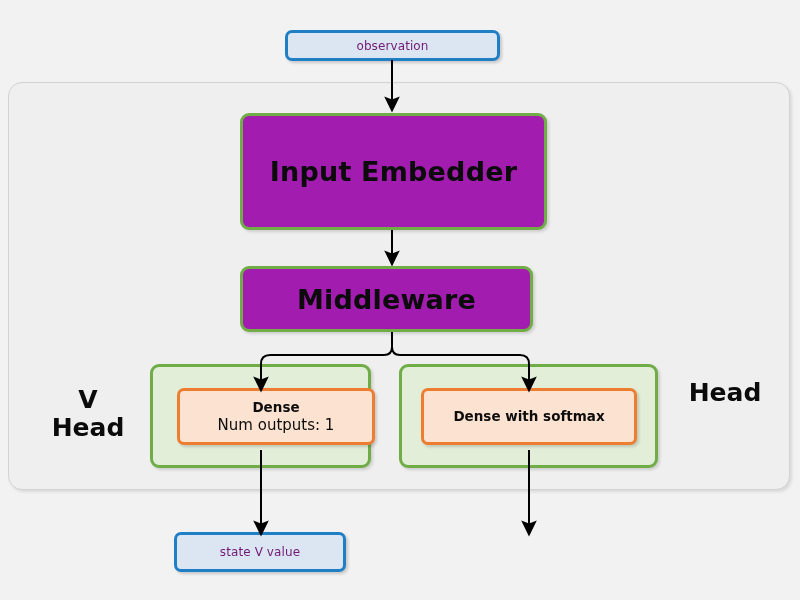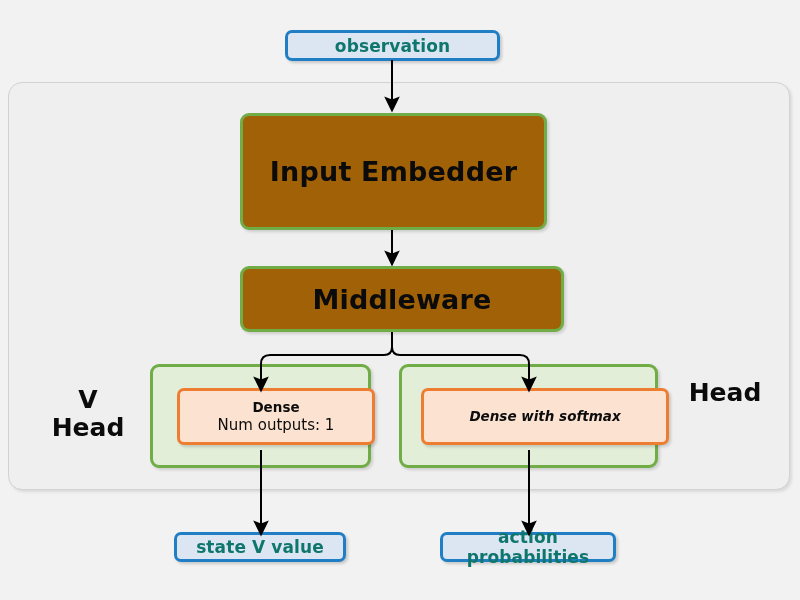--- a/index.html
+++ b/index.html
@@ -53,29 +53,29 @@
   }
 
   
   .io-box {
     background: #dce6f2;
     border: 3px solid #1f7ec4;
     border-radius: 7px;
     box-shadow: 2px 2px 3px rgba(0,0,0,0.18);
   }
   .io-box .label {
-    font-size: 17px;
-    font-weight: bold;
-    color: #0f766e;
+    font-size: 12px;
+    font-weight: normal;
+    color: #701a75;
     letter-spacing: 0.1px;
   }
 
   
   .green-box {
-    background: #a16207;
+    background: #a21caf;
     border: 3px solid #70ad47;
     border-radius: 9px;
     box-shadow: 2px 2px 3px rgba(0,0,0,0.14);
   }
   .green-box .label {
     font-size: 27px;
     font-weight: bold;
     color: #0b0b0b;
     letter-spacing: 0.2px;
   }
@@ -150,47 +150,44 @@
   </svg>
 
   <div class="node io-box" style="left:285px; top:30px; width:215px; height:31px;">
     <span class="label">observation</span>
   </div>
 
   <div class="node green-box" style="left:240px; top:113px; width:307px; height:117px;">
     <span class="label">Input Embedder</span>
   </div>
 
-  <div class="node green-box" style="left:240px; top:266px; width:324px; height:66px;">
+  <div class="node green-box" style="left:240px; top:266px; width:293px; height:66px;">
     <span class="label">Middleware</span>
   </div>
 
   <div class="head-group" style="left:150px; top:364px; width:221px; height:104px;"></div>
 
   <div class="node dense-box" style="left:177px; top:388px; width:198px; height:57px;">
     <span class="title">Dense</span>
     <span class="subtitle">Num outputs: 1</span>
   </div>
 
   <div class="head-caption" style="left:36px; top:386px; width:104px;">
     <div>V</div>
     <div>Head</div>
   </div>
 
   <div class="head-group" style="left:399px; top:364px; width:259px; height:104px;"></div>
 
-  <div class="node dense-box" style="left:421px; top:388px; width:248px; height:57px;font-style:italic;">
+  <div class="node dense-box" style="left:421px; top:388px; width:216px; height:57px;">
     <span class="title">Dense with softmax</span>
   </div>
 
   <div class="head-caption" style="left:662px; top:379px; width:126px;">
     <div>Head</div>
   </div>
 
-  <div class="node io-box" style="left:174px; top:532px; width:172px; height:30px;text-align:right;">
+  <div class="node io-box" style="left:174px; top:532px; width:172px; height:40px;text-align:right;">
     <span class="label">state V value</span>
   </div>
 
-  <div class="node io-box" style="left:440px; top:532px; width:176px; height:30px;">
-    <span class="label">action probabilities</span>
-  </div>
 
 </div>
 
 </body></html>

